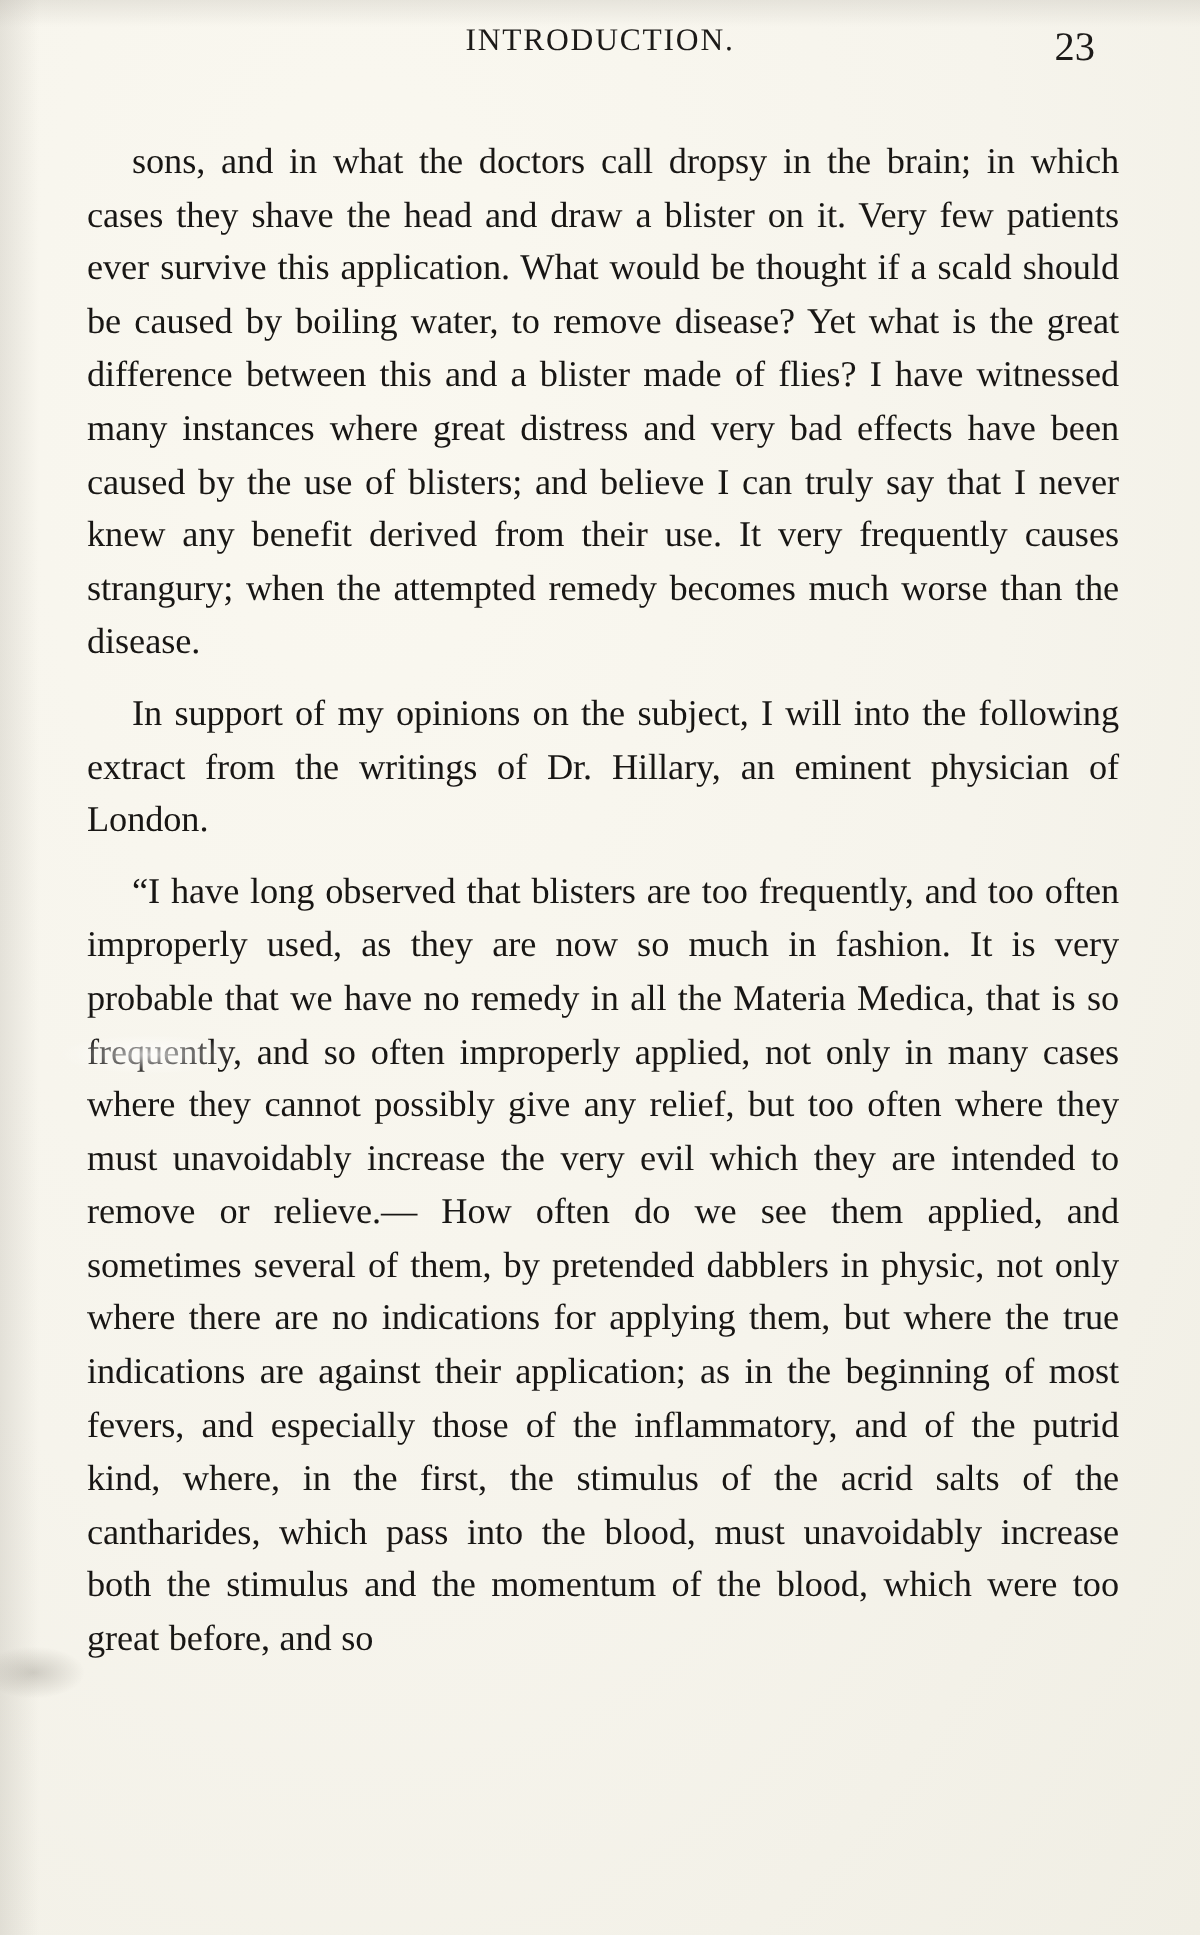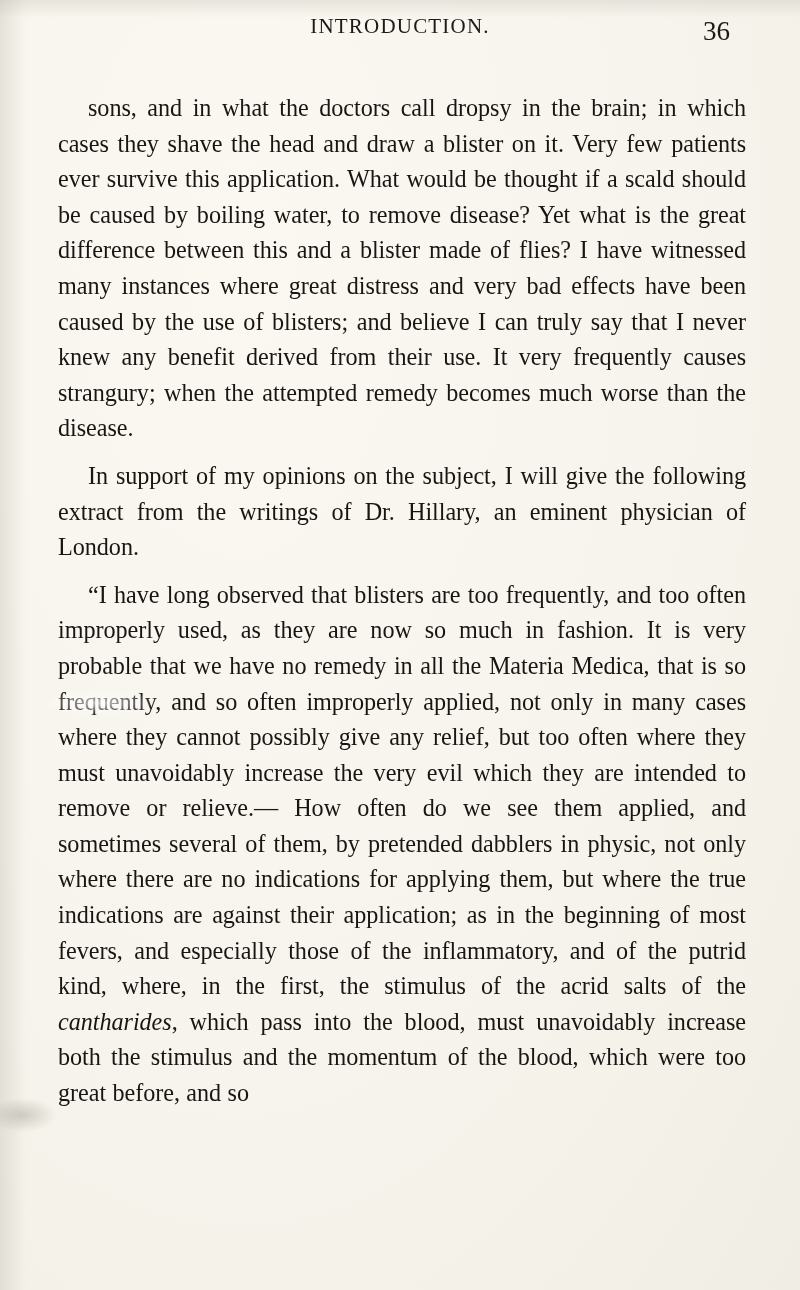--- a/index.html
+++ b/index.html
@@ -61,21 +61,20 @@
     word-spacing: 0.4px;
   }
   .para {
     margin: 12px;
     text-indent: 30px;
   }
   .para + .para {
     margin-top: 0;
   }
   .italic {
-    font-style: italic;
   }
   .smudge {
     display: block;
     position: absolute;
     pointer-events: none;
   }
   
   .blot1 {
     left: 40px; top: 690px; width: 120px; height: 26px;
     background: radial-gradient(ellipse at 50% 50%, rgba(255,255,255,0.75) 0%, rgba(255,255,255,0) 72%);
@@ -93,26 +92,26 @@
     background: linear-gradient(to bottom, rgba(150,145,135,0.18), rgba(150,145,135,0));
   }
 </style>
 </head>
 <body>
 
 <div class="page">
 
   <div class="header">
     <span class="running-title">INTRODUCTION.</span>
-    <span class="folio">36</span>
+    <span class="folio">23</span>
   </div>
 
   <div class="body-text">
     <p class="para">sons, and in what the doctors call dropsy in the brain; in which cases they shave the head and draw a blister on it. Very few patients ever survive this application. What would be thought if a scald should be caused by boiling water, to remove disease? Yet what is the great difference between this and a blister made of flies? I have witnessed many instances where great distress and very bad effects have been caused by the use of blisters; and believe I can truly say that I never knew any benefit derived from their use. It very frequently causes strangury; when the attempted remedy becomes much worse than the disease.</p>
-    <p class="para">In support of my opinions on the subject, I will give the following extract from the writings of Dr. Hillary, an eminent physician of London.</p>
+    <p class="para">In support of my opinions on the subject, I will into the following extract from the writings of Dr. Hillary, an eminent physician of London.</p>
     <p class="para"><span>“I have long observed that blisters are too frequently, and too often improperly used, as they are now so much in fashion. It is very probable that we have no remedy in all the Materia Medica, that is so frequently, and so often improperly applied, not only in many cases where they cannot possibly give any relief, but too often where they must unavoidably increase the very evil which they are intended to remove or relieve.— How often do we see them applied, and sometimes several of them, by pretended dabblers in physic, not only where there are no indications for applying them, but where the true indications are against their application; as in the beginning of most fevers, and especially those of the inflammatory, and of the putrid kind, where, in the first, the stimulus of the acrid salts of the </span><span class="italic">cantharides</span><span>, which pass into the blood, must unavoidably increase both the stimulus and the momentum of the blood, which were too great before, and so</span></p>
   </div>
 
   <span class="smudge edge-shade-left"></span>
   <span class="smudge edge-shade-top"></span>
   <span class="smudge blot1"></span>
   <span class="smudge blot2"></span>
 
 </div>
 

